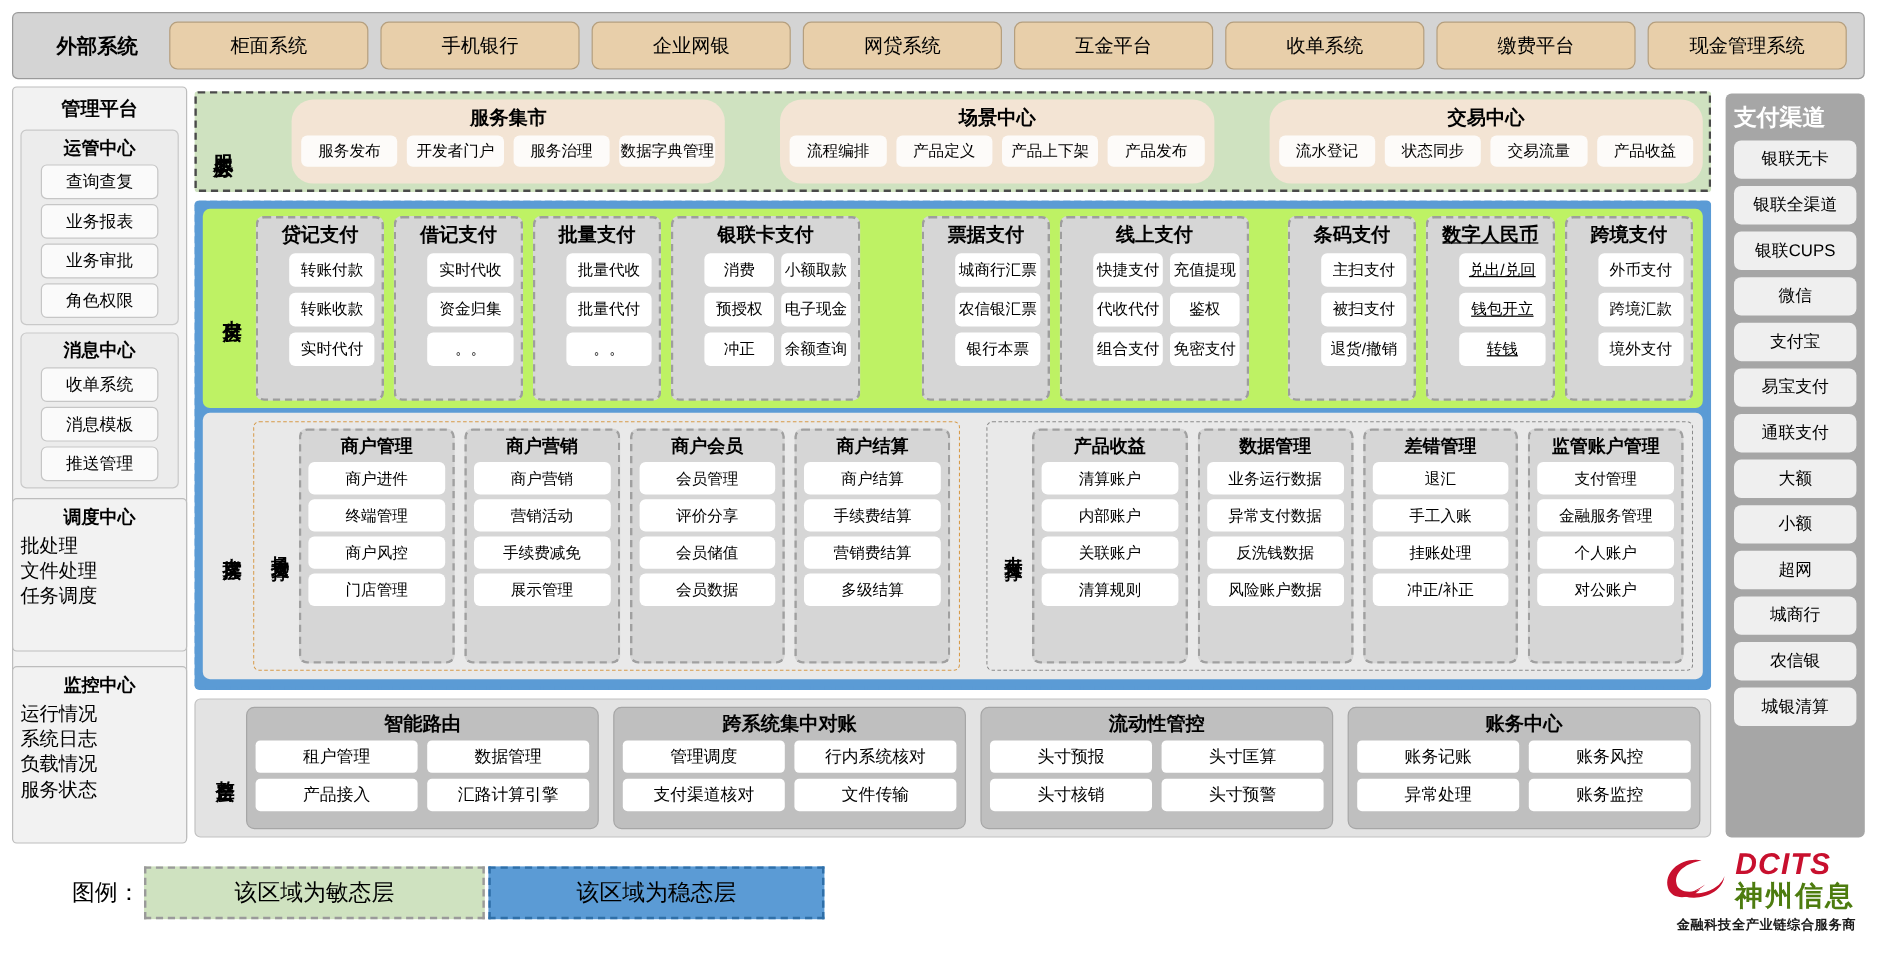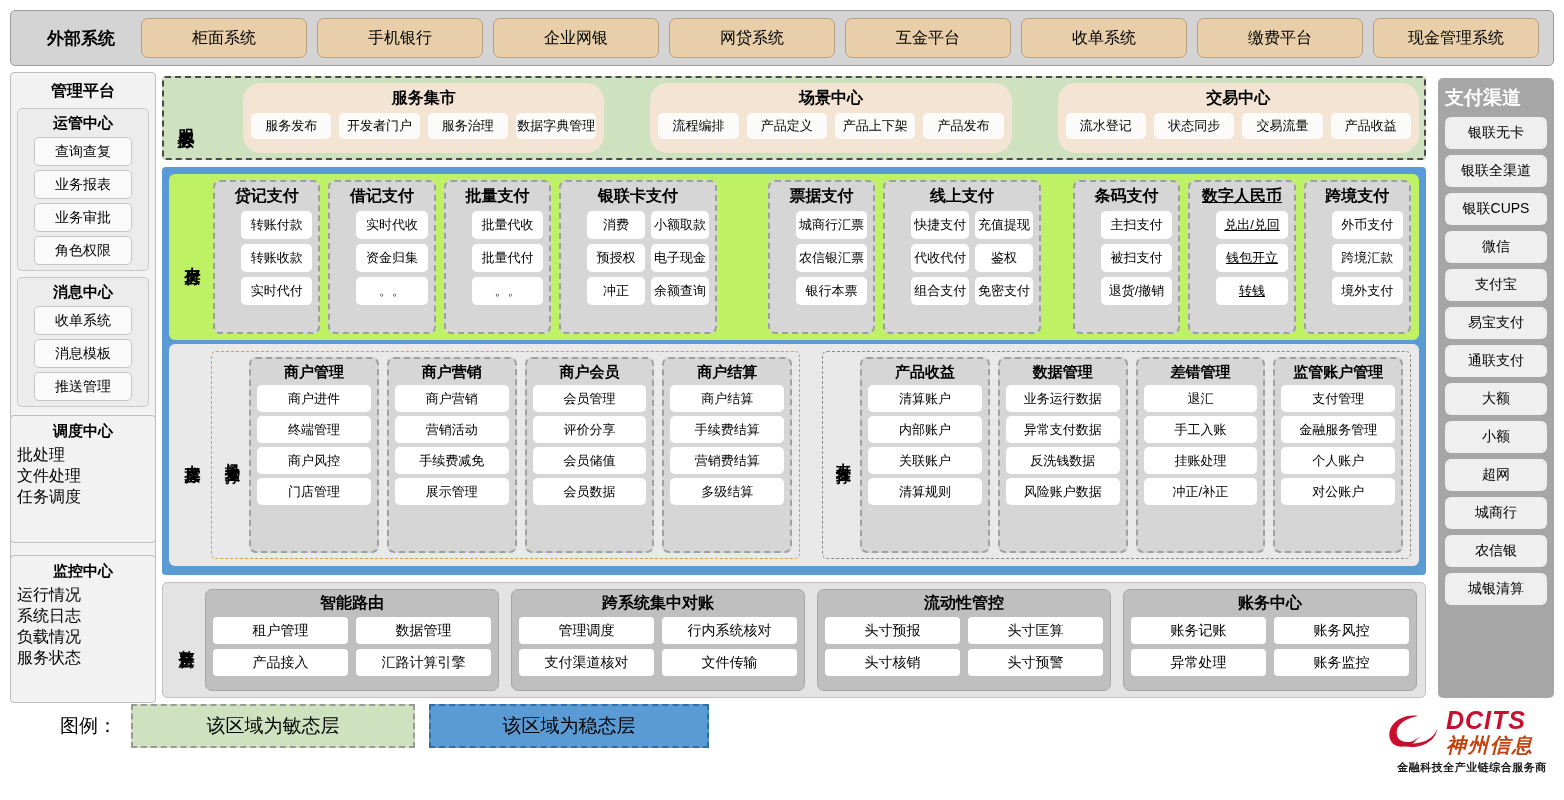--- a/index.html
+++ b/index.html
@@ -69,32 +69,32 @@
   .int-layer{position:absolute;left:162px;top:582px;width:1264px;height:116px;background:#e3e3e3;border:1px solid #c2c2c2;border-radius:5px;box-sizing:border-box;display:flex;align-items:stretch;padding:6px 8px;}
   .int-layer .vlabel{width:30px;font-size:16px;flex:none;}
   .int-cols{flex:1;display:flex;gap:12px;padding-left:4px;}
   .int-card{flex:1;background:#bfbfbf;border:1px solid #a6a6a6;border-radius:7px;box-sizing:border-box;padding:2px 7px 5px;display:flex;flex-direction:column;}
   .int-card-title{font-size:16px;font-weight:bold;text-align:center;padding:1px 0 3px;}
   .int-grid{display:flex;flex-direction:column;gap:5px;}
   .int-row{display:flex;gap:8px;}
   .int-chip{flex:1;background:#ffffff;border-radius:4px;height:27px;display:flex;align-items:center;justify-content:center;font-size:14px;white-space:nowrap;}
 
   
-  .legend{position:absolute;left:60px;top:704px;display:flex;align-items:center;gap:14px;justify-content:space-between;}
+  .legend{position:absolute;left:60px;top:722px;display:flex;align-items:center;gap:3px;justify-content:space-between;}
   .legend-label{font-size:19px;}
   .legend-chip{height:44px;display:flex;align-items:center;justify-content:center;font-size:19px;box-sizing:border-box;}
   .legend-agile{width:284px;background:#cfe2c0;border:2px dashed #9a9a9a;}
   .legend-stable{width:280px;background:#5b9bd5;border:2px dashed #2f6fa8;}
 
   
   .logo{position:absolute;left:1384px;top:708px;width:176px;height:86px;}
   .logo-row{display:flex;align-items:center;gap:4px;}
   .logo-text{display:flex;flex-direction:column;line-height:1;}
   .logo-dcits{font-size:25px;font-weight:bold;color:#c8102e;letter-spacing:1px;font-style:italic;}
-  .logo-cn{font-size:20px;font-weight:bold;color:#c2410c;letter-spacing:2px;margin-top:2px;font-style:italic;}
+  .logo-cn{font-size:23px;font-weight:bold;color:#4d7c0f;letter-spacing:2px;margin-top:2px;}
   .logo-tag{font-size:11px;font-weight:bold;color:#1a1a1a;margin-top:5px;text-align:center;letter-spacing:0.5px;}
 </style>
 </head>
 <body>
 
 <div class="page">
 
   <div class="ext-bar">
     <div class="ext-title">外部系统</div>
     <div class="ext-items" id="ext-items">

